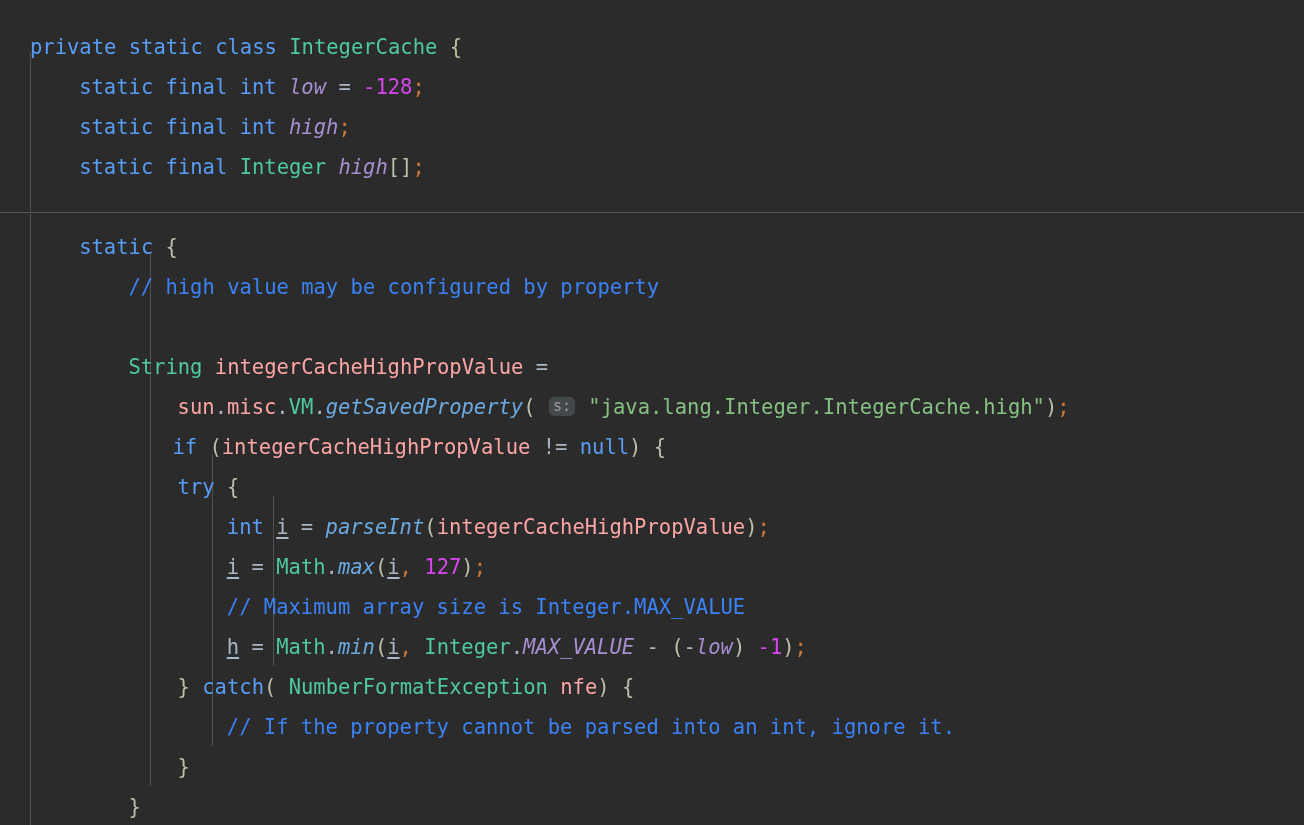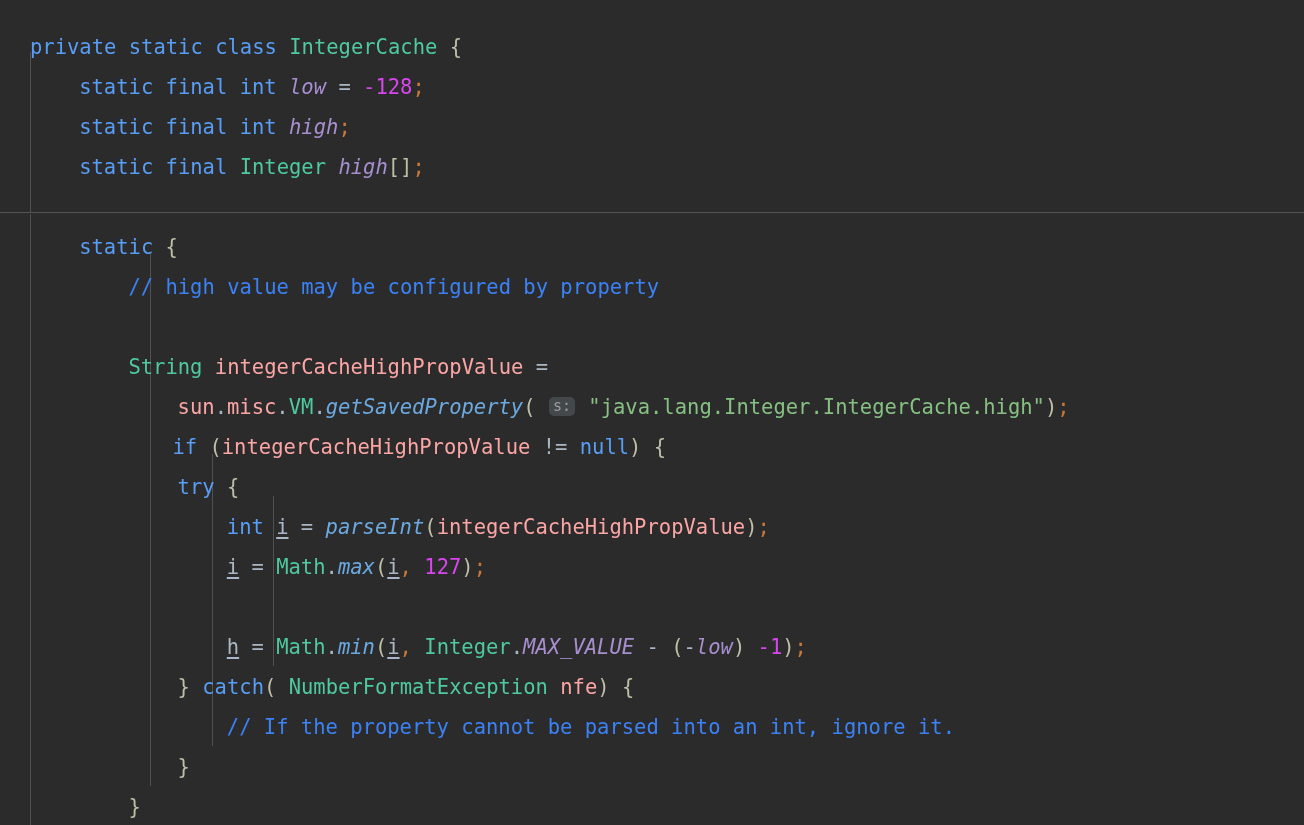--- a/index.html
+++ b/index.html
@@ -117,20 +117,21 @@
       <div class="line" style="top: 92px; left: 79.2px;"><span class="kw">static</span><span class="ident"> </span><span class="kw">final</span><span class="ident"> </span><span class="kw">int</span><span class="ident"> </span><span class="field">high</span><span class="punct">;</span></div>
       <div class="line" style="top: 132px; left: 79.2px;"><span class="kw">static</span><span class="ident"> </span><span class="kw">final</span><span class="ident"> </span><span class="type">Integer</span><span class="ident"> </span><span class="field">high</span><span class="brace">[]</span><span class="punct">;</span></div>
       <div class="line" style="top: 212px; left: 79.2px;"><span class="kw">static</span><span class="ident"> </span><span class="brace">{</span></div>
       <div class="line" style="top: 252px; left: 128.4px;"><span class="cmt">// high value may be configured by property</span></div>
       <div class="line" style="top: 332px; left: 128.4px;"><span class="type">String</span><span class="ident"> </span><span class="ident">integerCacheHighPropValue</span><span class="ident"> </span><span class="op">=</span></div>
       <div class="line" style="top: 372px; left: 177.6px;"><span class="ident">sun</span><span class="dot">.</span><span class="ident">misc</span><span class="dot">.</span><span class="type">VM</span><span class="dot">.</span><span class="method">getSavedProperty</span><span class="brace">(</span><span class="ident"> </span><span class="hint">s:</span> <span class="str">"java.lang.Integer.IntegerCache.high"</span><span class="brace">)</span><span class="punct">;</span></div>
       <div class="line" style="top: 412px; left: 128.4px; margin-left: 44px;"><span class="kw">if</span><span class="ident"> </span><span class="brace">(</span><span class="ident">integerCacheHighPropValue</span><span class="ident"> </span><span class="op">!=</span><span class="ident"> </span><span class="kw">null</span><span class="brace">)</span><span class="ident"> </span><span class="brace">{</span></div>
       <div class="line" style="top: 452px; left: 177.6px;"><span class="kw">try</span><span class="ident"> </span><span class="brace">{</span></div>
       <div class="line" style="top: 492px; left: 226.8px;"><span class="kw">int</span><span class="ident"> </span><span class="localv">i</span><span class="ident"> </span><span class="op">=</span><span class="ident"> </span><span class="method">parseInt</span><span class="brace">(</span><span class="ident">integerCacheHighPropValue</span><span class="brace">)</span><span class="punct">;</span></div>
       <div class="line" style="top: 532px; left: 226.8px;"><span class="localv">i</span><span class="ident"> </span><span class="op">=</span><span class="ident"> </span><span class="type">Math</span><span class="dot">.</span><span class="method">max</span><span class="brace">(</span><span class="localv">i</span><span class="punct">,</span><span class="ident"> </span><span class="num">127</span><span class="brace">)</span><span class="punct">;</span></div>
+      <div class="line" style="top: 572px; left: 226.8px;"><span class="cmt">// Maximum array size is Integer.MAX_VALUE</span></div>
       <div class="line" style="top: 612px; left: 226.8px;"><span class="localv">h</span><span class="ident"> </span><span class="op">=</span><span class="ident"> </span><span class="type">Math</span><span class="dot">.</span><span class="method">min</span><span class="brace">(</span><span class="localv">i</span><span class="punct">,</span><span class="ident"> </span><span class="type">Integer</span><span class="dot">.</span><span class="field">MAX_VALUE</span><span class="ident"> </span><span class="op">-</span><span class="ident"> </span><span class="brace">(</span><span class="op">-</span><span class="field">low</span><span class="brace">)</span><span class="ident"> </span><span class="num">-1</span><span class="brace">)</span><span class="punct">;</span></div>
       <div class="line" style="top: 692px; left: 226.8px;"><span class="cmt">// If the property cannot be parsed into an int, ignore it.</span></div>
       <div class="line" style="top: 652px; left: 177.6px;"><span class="brace">}</span><span class="ident"> </span><span class="kw">catch</span><span class="brace">(</span><span class="ident"> </span><span class="cls">NumberFormatException</span><span class="ident"> </span><span class="ident">nfe</span><span class="brace">)</span><span class="ident"> </span><span class="brace">{</span></div>
       <div class="line" style="top: 732px; left: 177.6px;"><span class="brace">}</span></div>
       <div class="line" style="top: 772px; left: 128.4px;"><span class="brace">}</span></div>
     </div>
 
 </div>
 
 </body></html>

